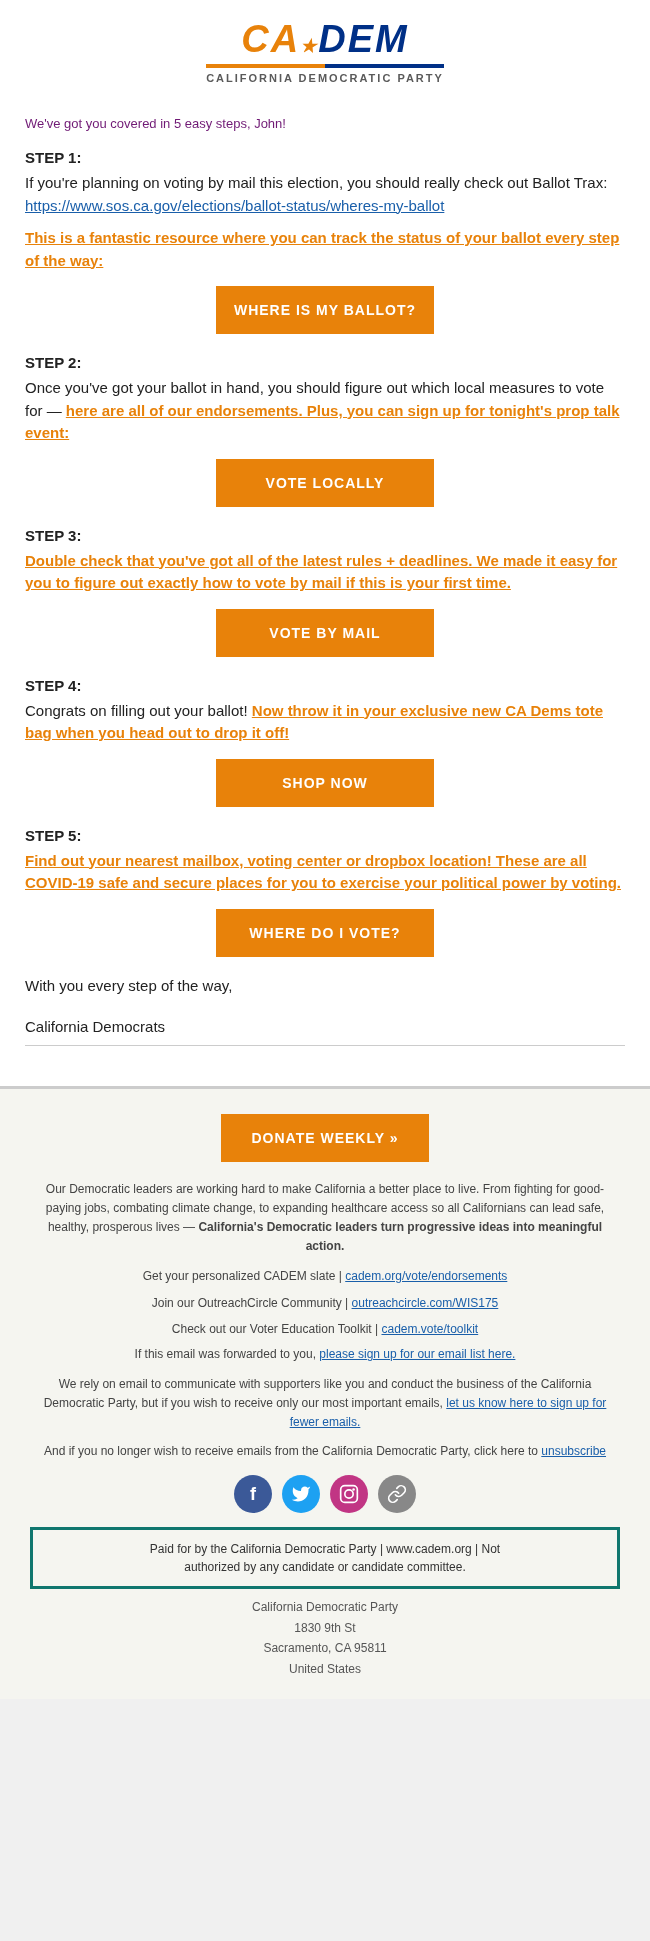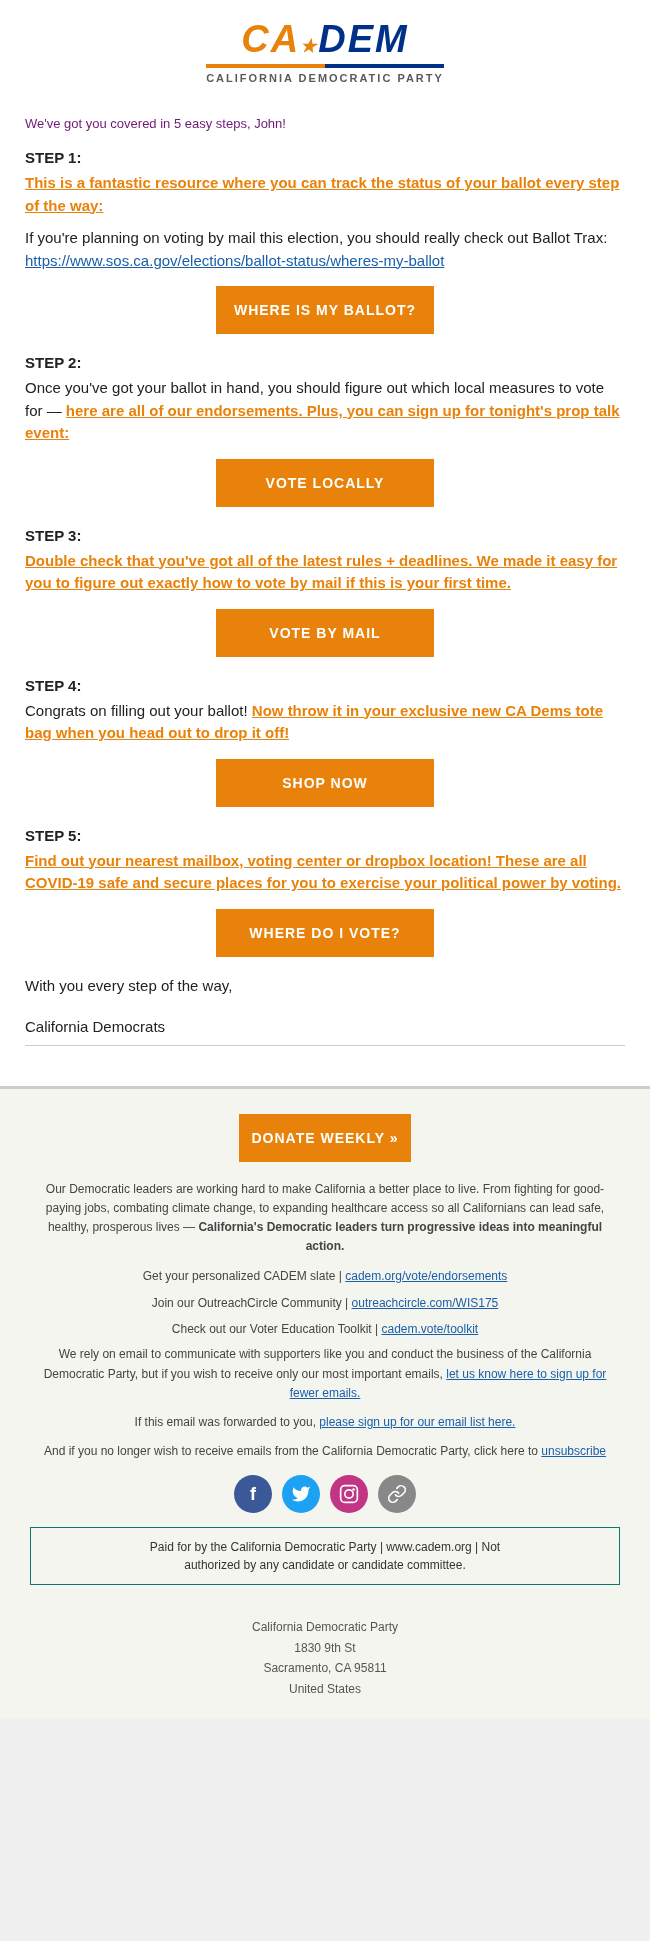--- a/index.html
+++ b/index.html
@@ -108,21 +108,21 @@
       margin-bottom: 6px;
     }
     .footer-section {
       background: #f5f5f0;
       border-top: 3px solid #cccccc;
       padding: 25px 30px 20px 30px;
       text-align: center;
     }
     .donate-button {
       display: block;
-      width: 172px;
+      width: 208px;
       margin: 0 auto 18px auto;
       background-color: #e8820a;
       color: #ffffff;
       text-align: center;
       padding: 16px 10px;
       font-size: 14px;
       font-weight: bold;
       letter-spacing: 1px;
       text-decoration: none;
       border: none;
@@ -175,26 +175,26 @@
       cursor: pointer;
       font-size: 18px;
       font-weight: bold;
       color: white;
     }
     .social-facebook { background-color: #3b5998; }
     .social-twitter { background-color: #1da1f2; }
     .social-instagram { background-color: #c13584; }
     .social-link { background-color: #888888; }
     .paid-for-box {
-      border: 1px solid #0f766e;
+      border: 3px solid #0f766e;
       padding: 10px 20px;
       font-size: 12px;
       color: #333;
       text-align: center;
-      margin-bottom: 32px;
+      margin-bottom: 8px;
       line-height: 1.5;
     }
     .address-block {
       font-size: 12px;
       color: #555;
       text-align: center;
       line-height: 1.7;
     }
   </style>
 </head>
@@ -212,24 +212,24 @@
     </div>
   </div>
 
   <div class="main-content">
 
     <p class="intro-text">We've got you covered in 5 easy steps, John!</p>
 
     
     <p class="step-heading">STEP 1:</p>
     <p class="step-body">
+      <span>If you're planning on voting by mail this election, you should really check out Ballot Trax: </span><a class="step-link-blue" href="#">https://www.sos.ca.gov/elections/ballot-status/wheres-my-ballot</a>
+    </p>
+    <p class="step-body">
       <a class="step-link" href="#">This is a fantastic resource where you can track the status of your ballot every step of the way:</a>
-    </p>
-    <p class="step-body">
-      <span>If you're planning on voting by mail this election, you should really check out Ballot Trax: </span><a class="step-link-blue" href="#">https://www.sos.ca.gov/elections/ballot-status/wheres-my-ballot</a>
     </p>
     <button class="cta-button">WHERE IS MY BALLOT?</button>
 
     
     <p class="step-heading">STEP 2:</p>
     <p class="step-body">
       <span>Once you've got your ballot in hand, you should figure out which local measures to vote for — </span><a class="step-link" href="#">here are all of our endorsements. Plus, you can sign up for tonight's prop talk event:</a>
     </p>
     <button class="cta-button">VOTE LOCALLY</button>
 
@@ -273,25 +273,25 @@
       <span>Get your personalized CADEM slate | </span><a class="footer-link" href="#">cadem.org/vote/endorsements</a>
     </div>
     <div class="footer-links-row">
       <span>Join our OutreachCircle Community | </span><a class="footer-link" href="#">outreachcircle.com/WIS175</a>
     </div>
     <div class="footer-links-row">
       <span>Check out our Voter Education Toolkit | </span><a class="footer-link" href="#">cadem.vote/toolkit</a>
     </div>
 
     <p class="footer-email-note">
+      <span>If this email was forwarded to you, </span><a class="footer-link" href="#">please sign up for our email list here.</a>
+    </p>
+
+    <p class="footer-email-note">
       <span>We rely on email to communicate with supporters like you and conduct the business of the California Democratic Party, but if you wish to receive only our most important emails, </span><a class="footer-link" href="#">let us know here to sign up for fewer emails.</a>
-    </p>
-
-    <p class="footer-email-note">
-      <span>If this email was forwarded to you, </span><a class="footer-link" href="#">please sign up for our email list here.</a>
     </p>
 
     <p class="footer-unsubscribe">
       <span>And if you no longer wish to receive emails from the California Democratic Party, click here to </span><a class="footer-link" href="#">unsubscribe</a>
     </p>
 
     <div class="social-icons">
       <div class="social-icon social-facebook">f</div>
       <div class="social-icon social-twitter">
         <svg width="20" height="20" viewBox="0 0 24 24" fill="white">

